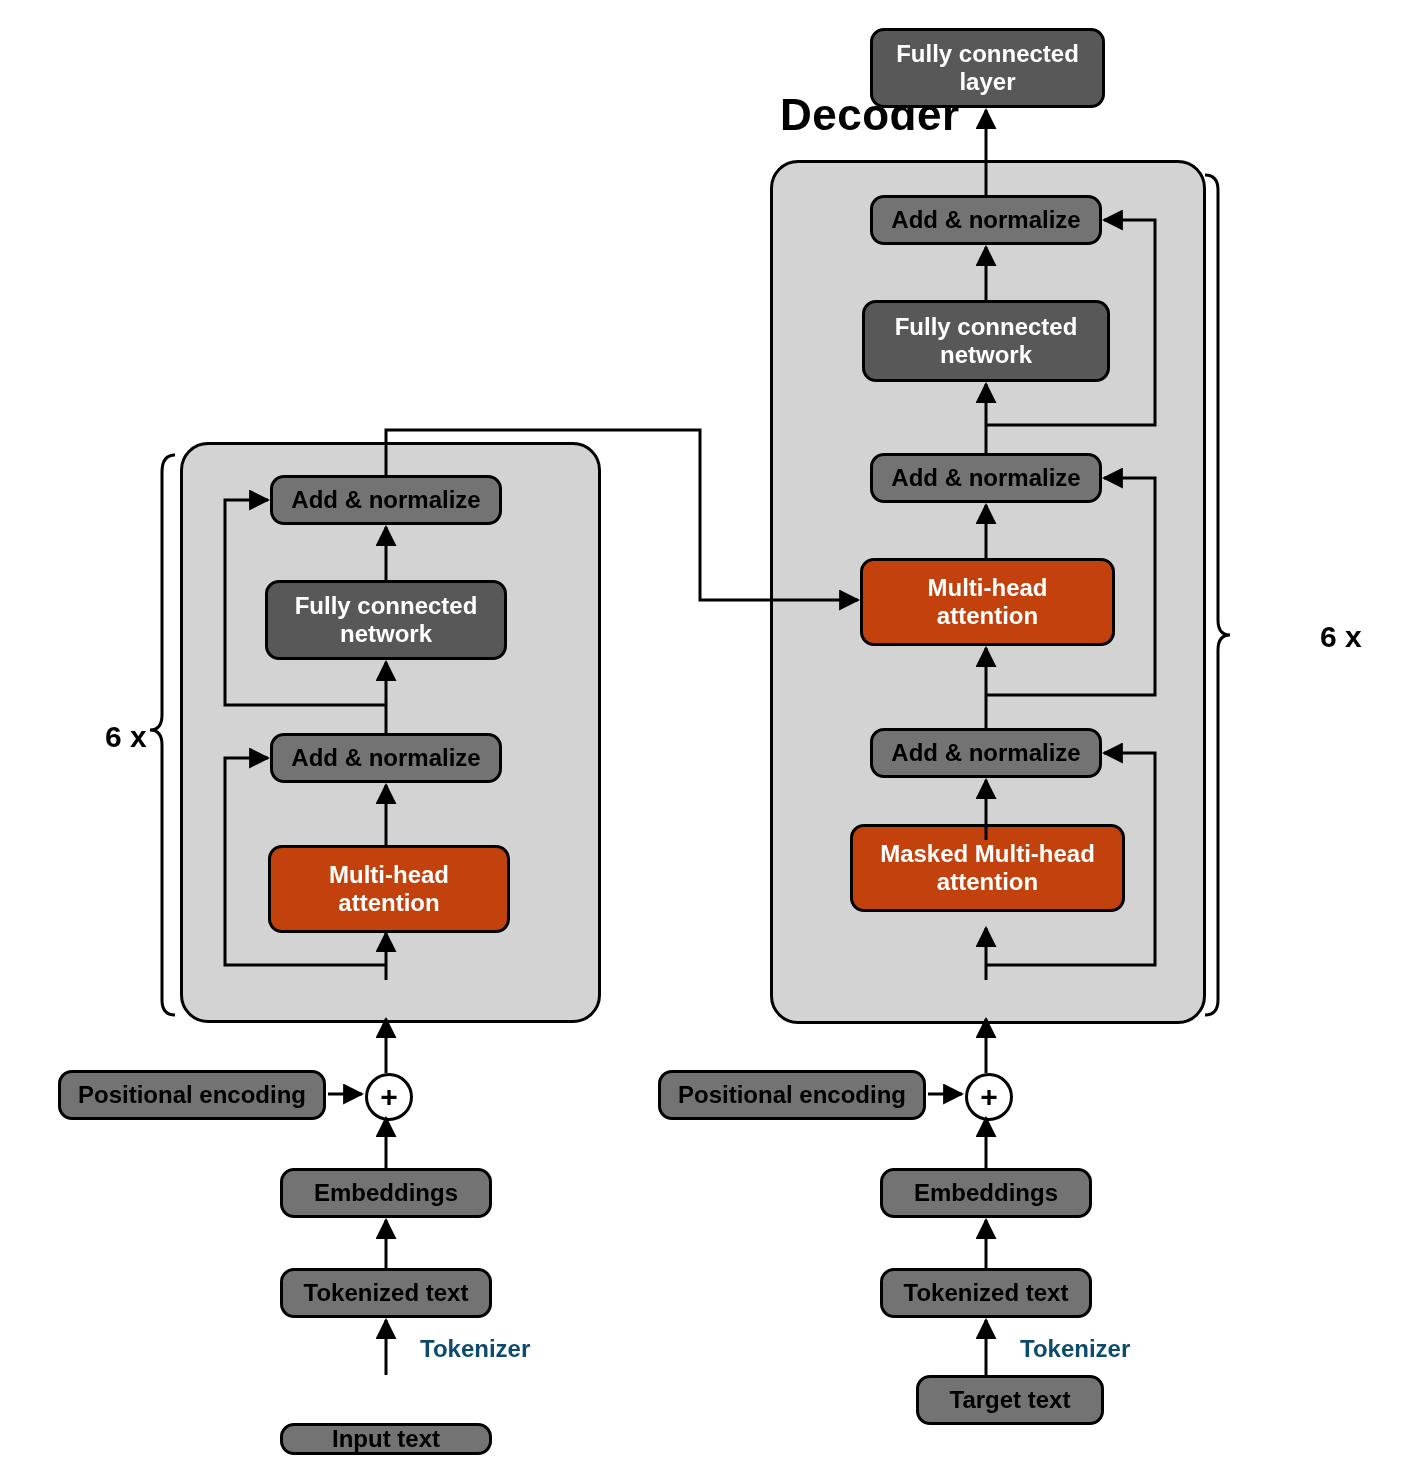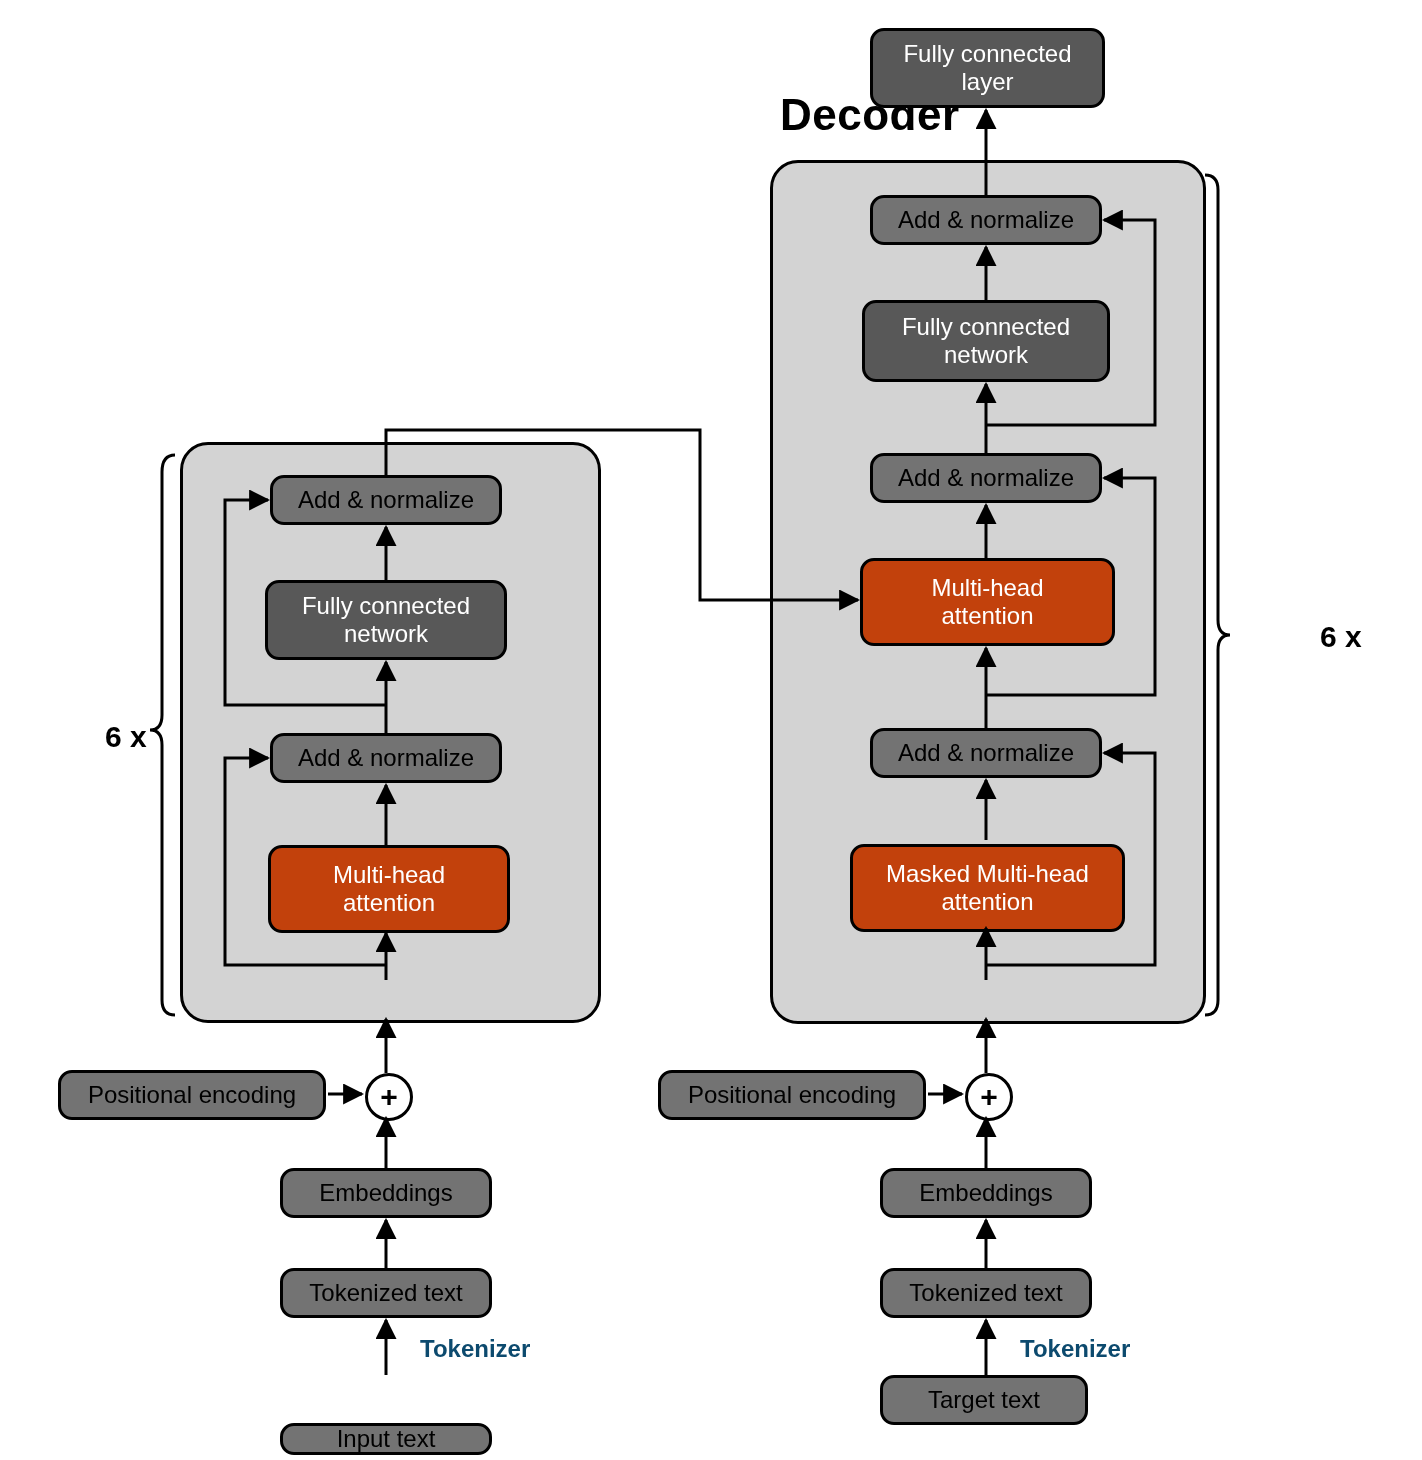--- a/index.html
+++ b/index.html
@@ -41,21 +41,21 @@
   }
   .box {
     position: absolute;
     border: 3px solid #000;
     border-radius: 14px;
     display: flex;
     align-items: center;
     justify-content: center;
     text-align: center;
     line-height: 1.15;
-    font-weight: 400;
+    font-weight: 700;
     font-size: 24px;
     padding: 6px 12px;
     box-sizing: border-box;
   }
   .box.white { background: #737373; color: #000; }
   .box.black { background: #c2410c; color: #fff; }
   .box.gray  { background: #585858; color: #fff; }
   .plus-circle {
     position: absolute;
     width: 42px; height: 42px;
@@ -85,34 +85,34 @@
   <div class="box white" style="left:270px; top:475px; width:232px; height:50px;">Add &amp; normalize</div>
   <div class="box gray" style="left:265px; top:580px; width:242px; height:80px;">Fully connected<br>network</div>
   <div class="box white" style="left:270px; top:733px; width:232px; height:50px;">Add &amp; normalize</div>
   <div class="box black" style="left:268px; top:845px; width:242px; height:88px;">Multi-head<br>attention</div>
 
   <div class="box white" style="left:870px; top:195px; width:232px; height:50px;">Add &amp; normalize</div>
   <div class="box gray" style="left:862px; top:300px; width:248px; height:82px;">Fully connected<br>network</div>
   <div class="box white" style="left:870px; top:453px; width:232px; height:50px;">Add &amp; normalize</div>
   <div class="box black" style="left:860px; top:558px; width:255px; height:88px;">Multi-head<br>attention</div>
   <div class="box white" style="left:870px; top:728px; width:232px; height:50px;">Add &amp; normalize</div>
-  <div class="box black" style="left:850px; top:844px; width:275px; height:88px;">Masked Multi-head<br>attention</div>
+  <div class="box black" style="left:850px; top:824px; width:275px; height:88px;">Masked Multi-head<br>attention</div>
 
   <div class="plus-circle" style="left:365px; top:1073px;">+</div>
   <div class="plus-circle" style="left:965px; top:1073px;">+</div>
 
   <div class="box white" style="left:58px;  top:1070px; width:268px; height:50px;">Positional encoding</div>
   <div class="box white" style="left:280px; top:1168px; width:212px; height:50px;">Embeddings</div>
   <div class="box white" style="left:280px; top:1268px; width:212px; height:50px;">Tokenized text</div>
   <div class="box white" style="left:280px; top:1423px; width:212px; height:32px;">Input text</div>
 
   <div class="box white" style="left:658px; top:1070px; width:268px; height:50px;">Positional encoding</div>
   <div class="box white" style="left:880px; top:1168px; width:212px; height:50px;">Embeddings</div>
   <div class="box white" style="left:880px; top:1268px; width:212px; height:50px;">Tokenized text</div>
-  <div class="box white" style="left:880px; top:1375px; width:208px; height:50px;">Target text</div>
+  <div class="box white" style="left:916px; top:1375px; width:188px; height:50px;">Target text</div>
 
   <div class="arrow-label" style="left:420px; top:1335px;">Tokenizer</div>
   <div class="arrow-label" style="left:1020px; top:1335px;">Tokenizer</div>
 
   <svg width="1422" height="1460">
     <defs>
       <marker id="arrow" viewBox="0 0 10 10" refX="9" refY="5" markerWidth="7" markerHeight="7" orient="auto-start-reverse">
         <path d="M 0 0 L 10 5 L 0 10 z" fill="#000"></path>
       </marker>
     </defs>

